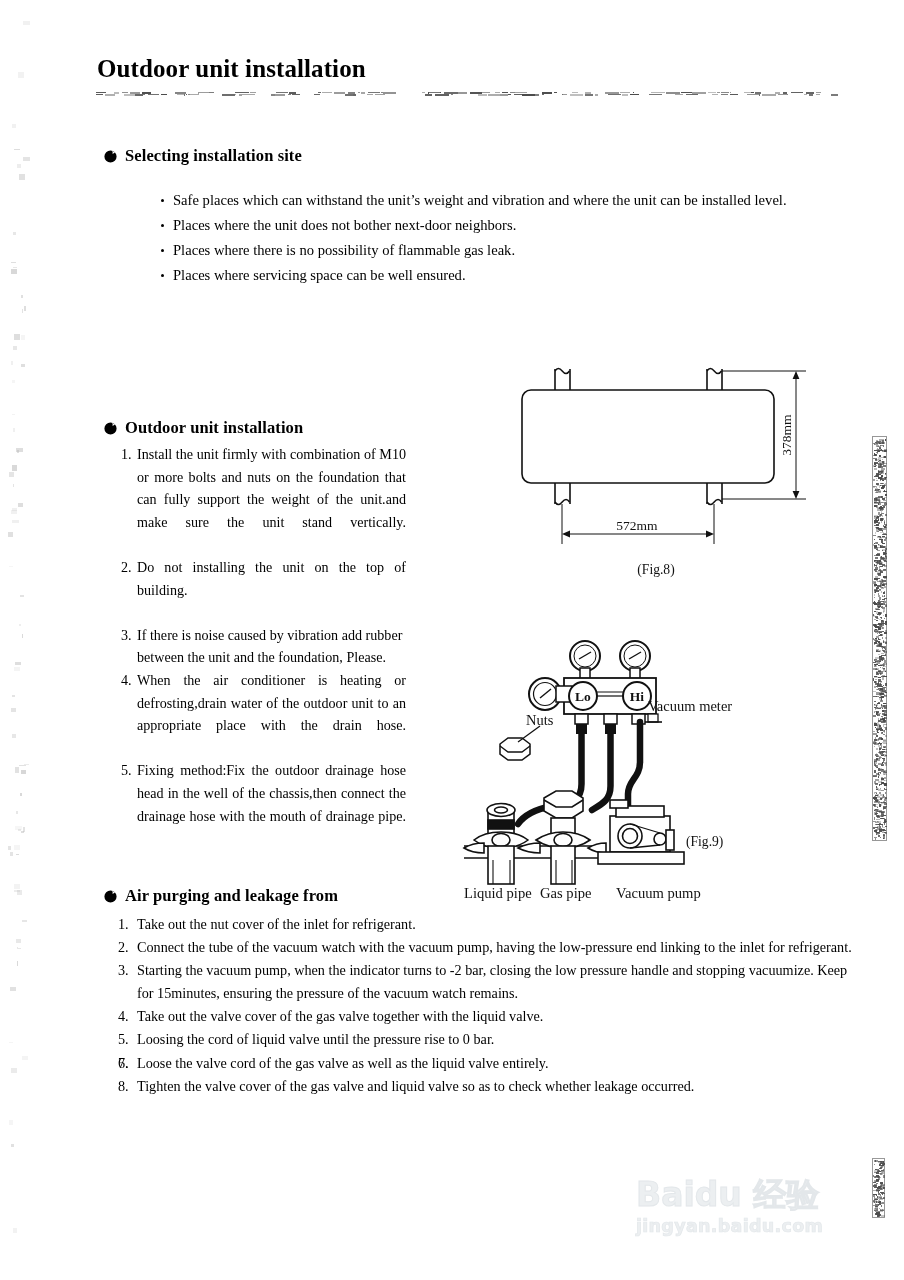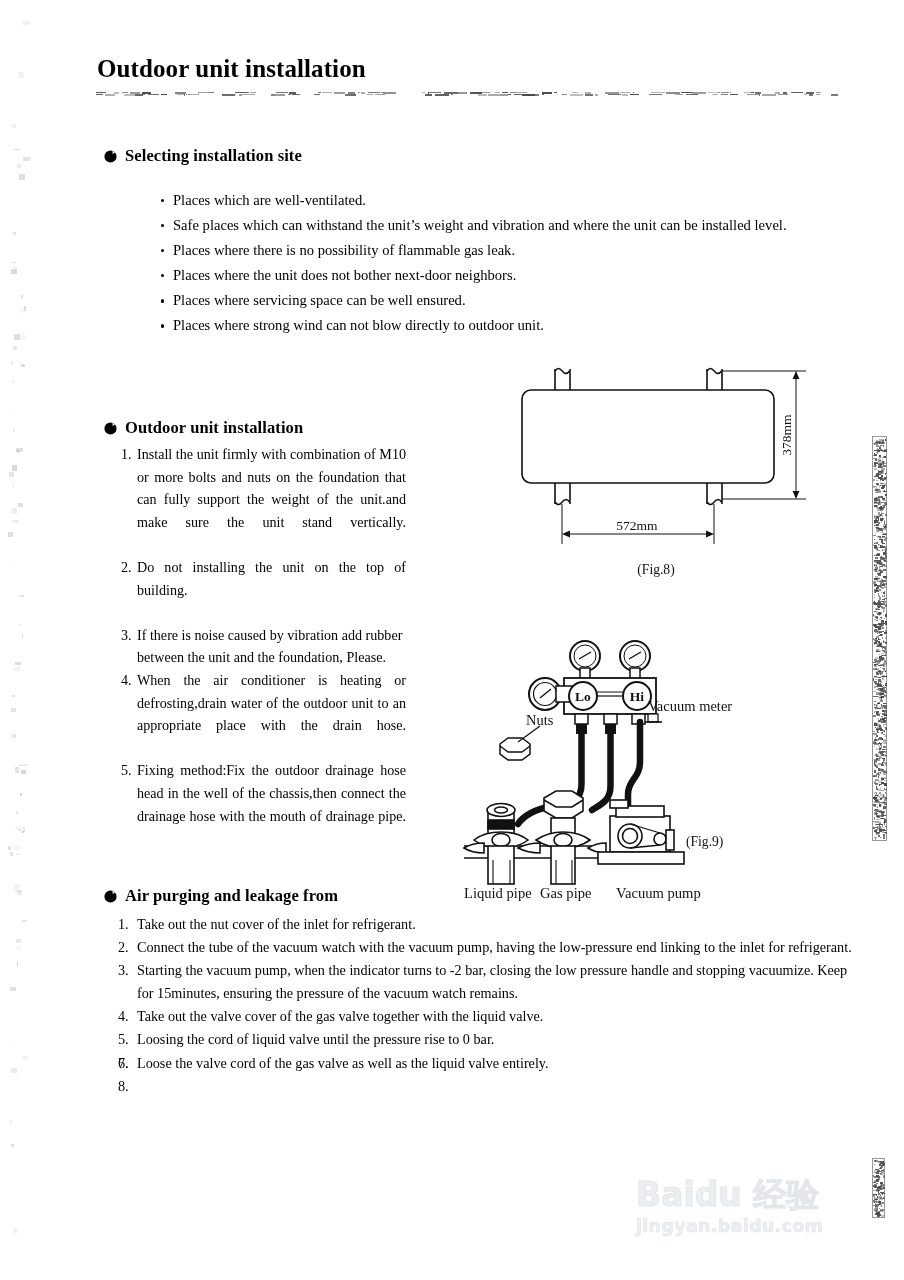--- a/index.html
+++ b/index.html
@@ -225,26 +225,24 @@
       <svg width="13" height="13" viewBox="0 0 13 13">
         <path d="M6.5 0.4 A6.1 6.1 0 1 0 6.5 12.6 A6.1 6.1 0 0 0 6.5 0.4 Z
                  M8.2 0.9 C9.0 2.0 9.3 3.3 8.6 4.0 C7.9 4.7 9.6 3.0 10.9 2.6 Z" fill="#000"></path>
         <path d="M7.9 0.8 C9.2 1.6 10.2 2.0 11.1 2.2 C10.3 3.0 9.4 3.6 8.4 4.1 C8.9 3.0 8.7 1.8 7.9 0.8 Z" fill="#fff"></path>
       </svg>
     </span>
     <span class="txt">Selecting installation site</span>
   </div>
 
   <ul class="bullets">
-    <li>Places which are well-ventilated.</li>
     <li>Safe places which can withstand the unit’s weight and vibration and where the unit can be installed level.</li>
+    <li>Places where the unit does not bother next-door neighbors.</li>
     <li>Places where there is no possibility of flammable gas leak.</li>
-    <li>Places where the unit does not bother next-door neighbors.</li>
     <li>Places where servicing space can be well ensured.</li>
-    <li>Places where strong wind can not blow directly to outdoor unit.</li>
   </ul>
 
   <div class="sec-head" style="left:104px;top:418px;">
     <span class="glyph">
       <svg width="13" height="13" viewBox="0 0 13 13">
         <path d="M6.5 0.4 A6.1 6.1 0 1 0 6.5 12.6 A6.1 6.1 0 0 0 6.5 0.4 Z" fill="#000"></path>
         <path d="M7.9 0.8 C9.2 1.6 10.2 2.0 11.1 2.2 C10.3 3.0 9.4 3.6 8.4 4.1 C8.9 3.0 8.7 1.8 7.9 0.8 Z" fill="#fff"></path>
       </svg>
     </span>
     <span class="txt">Outdoor unit installation</span>
@@ -457,20 +455,21 @@
     </div>
     <div class="item">
       <span class="n">6.</span>
     </div>
     <div class="item">
       <span class="n">7.</span>
       <span>Loose the valve cord of the gas valve as well as the liquid valve entirely.</span>
     </div>
     <div class="item">
       <span class="n">8.</span>
+      <span>Tighten the valve cover of the gas valve and liquid valve so as to check whether leakage occurred.</span>
     </div>
   </div>
 
   <div class="edge-strip">
     <div class="edge-frame"></div>
   <b style="left: 9.1px; top: 108.6px; width: 1.5px; height: 1.4px; opacity: 0.62;"></b>
       <b style="left: 2.4px; top: 147.9px; width: 3px; height: 2px; opacity: 1;"></b>
       <b style="left: 4.6px; top: 181px; width: 1px; height: 1.6px; opacity: 0.67;"></b>
       <b style="left: 9.8px; top: 224.3px; width: 1.4px; height: 1.1px; opacity: 0.75;"></b>
       <b style="left: 10.6px; top: 297.5px; width: 2.5px; height: 1.5px; opacity: 0.68;"></b>

